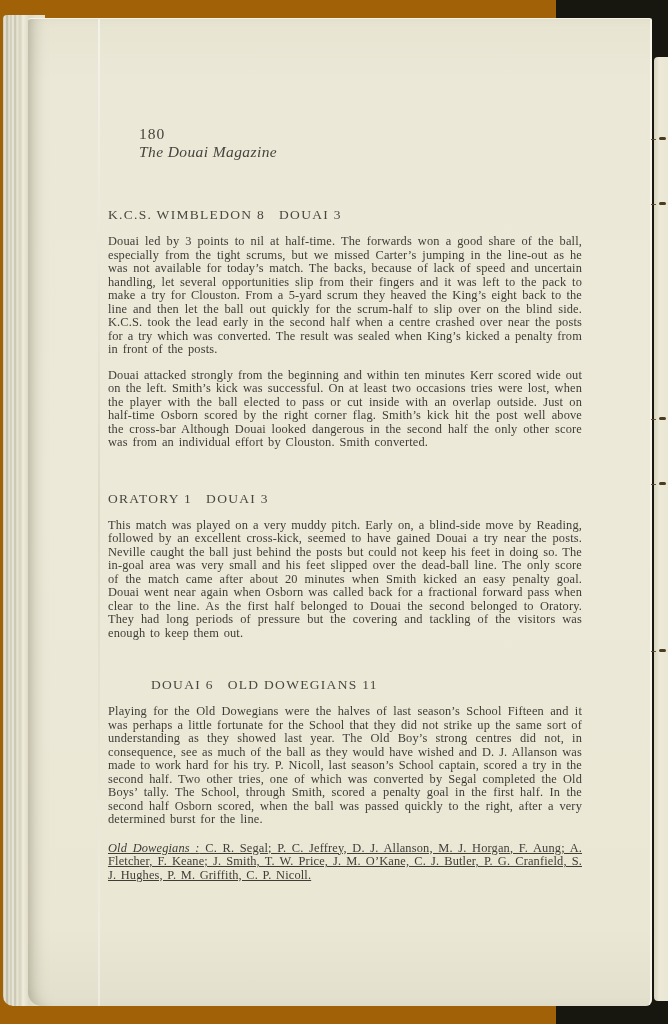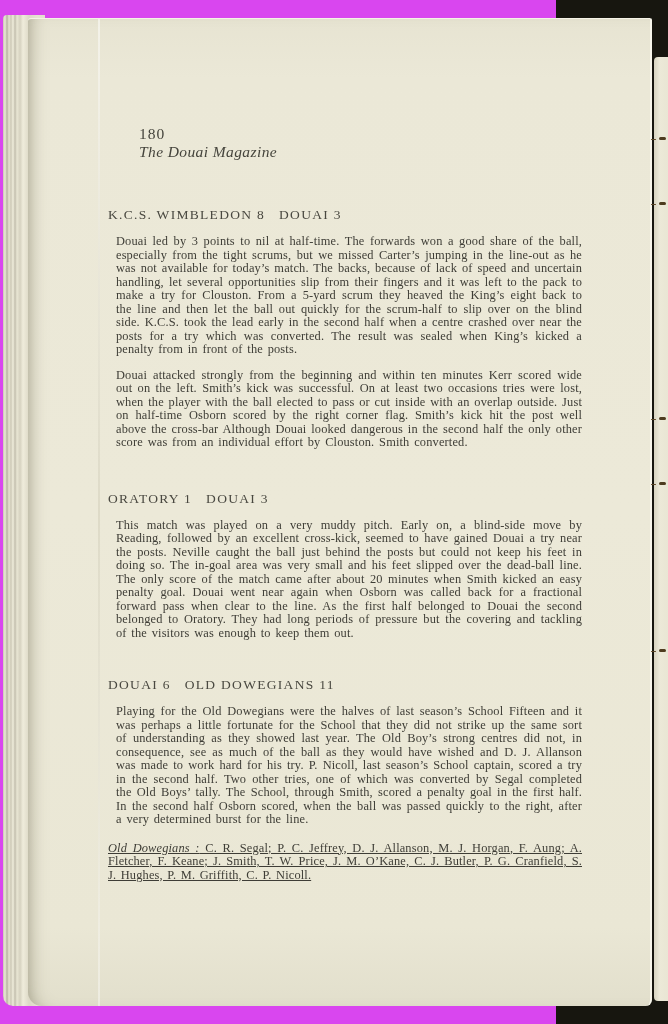--- a/index.html
+++ b/index.html
@@ -8,21 +8,21 @@
     background: #17160f;
     width: 668px;
     height: 1024px;
     overflow: hidden;
     font-family: "Liberation Serif", "DejaVu Serif", serif;
   }
   .book {
     position: relative;
     width: 556px;
     height: 1024px;
-    background: #d946ef;
+    background: #a16207;
   }
   
   .page-edges {
     position: absolute;
     left: 3px;
     top: 15px;
     width: 42px;
     height: 991px;
     border-radius: 4px 0 0 10px;
     background:
@@ -101,23 +101,23 @@
     margin: 0;
     font-size: 13.5px;
     font-weight: normal;
     letter-spacing: 1.3px;
     color: #494840;
     white-space: pre-wrap;
   }
   .s1 .match-heading { margin-top: 28px; }
   .s2 .match-heading { margin-top: 31px; }
   .s3 .match-heading { margin-top: 41px; }
-  .s4 .match-heading { margin-top: 37px; }
+  .s4 .match-heading { margin-top: 37px; margin-left: 43px; }
   .match-body {
-    margin: 12px 0 0 8px;
+    margin: 12px 0 0 0;
     font-size: 12.4px;
     line-height: 13.5px;
     text-align: justify;
     word-spacing: 1.5px;
     letter-spacing: 0.15px;
     hyphens: none;
     color: #3e3d36;
   }
   .team-list {
     margin: 15px 0 9px 0;

